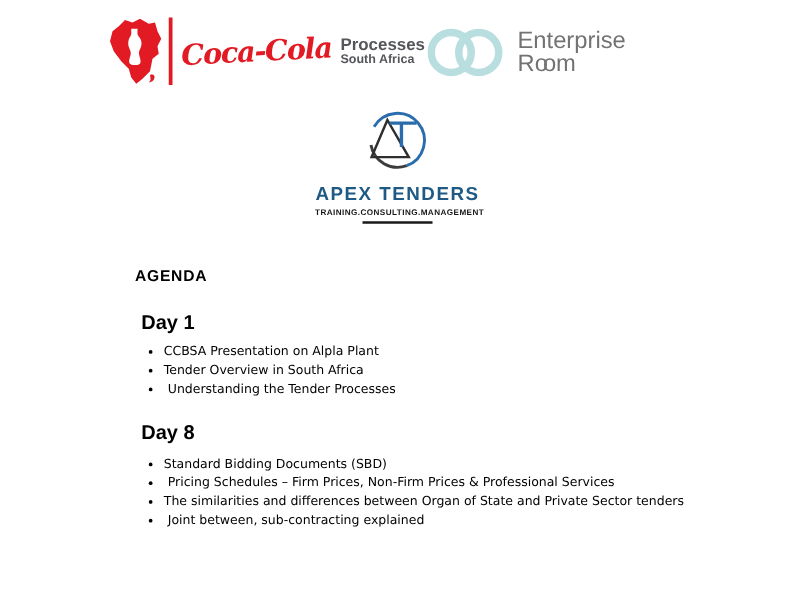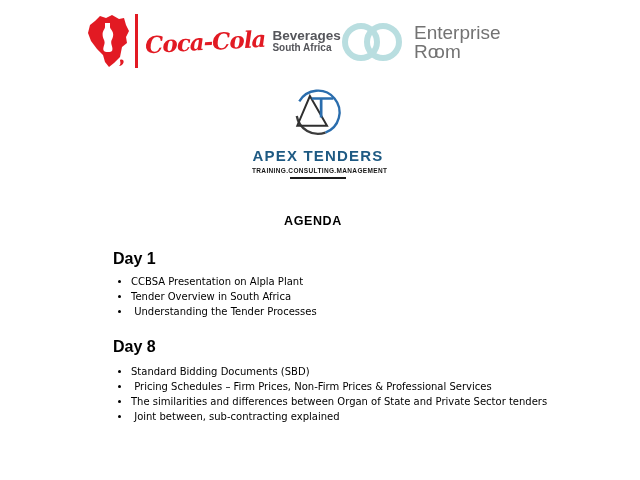--- a/index.html
+++ b/index.html
@@ -23,21 +23,21 @@
 
   
   .apex{position:absolute;left:252px;top:86px;width:132px;text-align:center;}
   .apex-name{margin-top:1px;font-family:"Liberation Sans",sans-serif;font-weight:bold;
              font-size:15px;letter-spacing:1.2px;color:#1e5a83;white-space:nowrap;}
   .apex-tagline{margin-top:3px;font-family:"Liberation Sans",sans-serif;font-weight:bold;
                 font-size:6.5px;letter-spacing:0.35px;color:#161616;white-space:nowrap;}
   .apex-underline{width:56px;height:2px;background:#1a1a1a;margin:3px auto 0;}
 
   
-  .agenda-title{position:absolute;left:108px;top:214px;width:410px;text-align:center;
+  .agenda-title{position:absolute;left:108px;top:214px;width:410px;text-align:left;
                 font-family:"Liberation Sans",sans-serif;font-weight:bold;font-size:12.5px;
                 letter-spacing:0.6px;}
   .day-heading{position:absolute;left:113px;font-family:"Liberation Sans",sans-serif;
                font-weight:bold;font-size:16px;}
   .day1-heading{top:250px;}
   .day2-heading{top:338px;}
   .bullets{position:absolute;left:112px;margin:0;padding:0 0 0 19px;list-style:disc;
            font-size:10px;line-height:15px;}
   .bullets li{white-space:pre-wrap;}
   .day1-list{top:274px;width:400px;}
@@ -50,21 +50,21 @@
 
   <div class="ccbsa">
     <svg width="44" height="56" viewBox="0 0 44 56">
       <path fill="#e21a23" d="M14,3 L20,5 L26,2 L33,6 L38,5 L40,12 L43,18 L40,24 L41,30 L36,34 L34,44 L28,50 L23,54 L19,49 L17,42 L11,36 L5,28 L2,20 L4,12 L9,8 Z"></path>
       <path fill="#ffffff" d="M19,10 h5 v4 c0,2 3.2,3.5 3.2,7.5 c0,4 -2,5 -2,8 c0,3 2,5 1,8 c-0.8,2 -7.5,2 -8.6,0 c-1,-3 1,-5 1,-8 c0,-3 -2,-4 -2,-8 c0,-4 2.4,-5.5 2.4,-7.5 Z"></path>
       <path fill="#e21a23" d="M34,47 c2,-1 4,0 3.6,2.2 c-0.4,2.4 -2.6,3.6 -4.6,3.8 c1.2,-1 1.6,-2 1.4,-3.4 Z"></path>
     </svg>
     <div class="ccbsa-divider"></div>
     <div class="ccbsa-script">Coca-Cola</div>
     <div class="ccbsa-text">
-      <div class="ccbsa-bev">Beverages</div>
+      <div class="ccbsa-bev">Processes</div>
       <div class="ccbsa-sa">South Africa</div>
     </div>
   </div>
 
   <div class="er">
     <svg width="62" height="44" viewBox="0 0 62 44">
       <circle cx="19" cy="22" r="16" fill="none" stroke="#b9dee0" stroke-width="6"></circle>
       <circle cx="41" cy="22" r="16" fill="none" stroke="#b9dee0" stroke-width="6"></circle>
     </svg>
     <div class="er-text">

